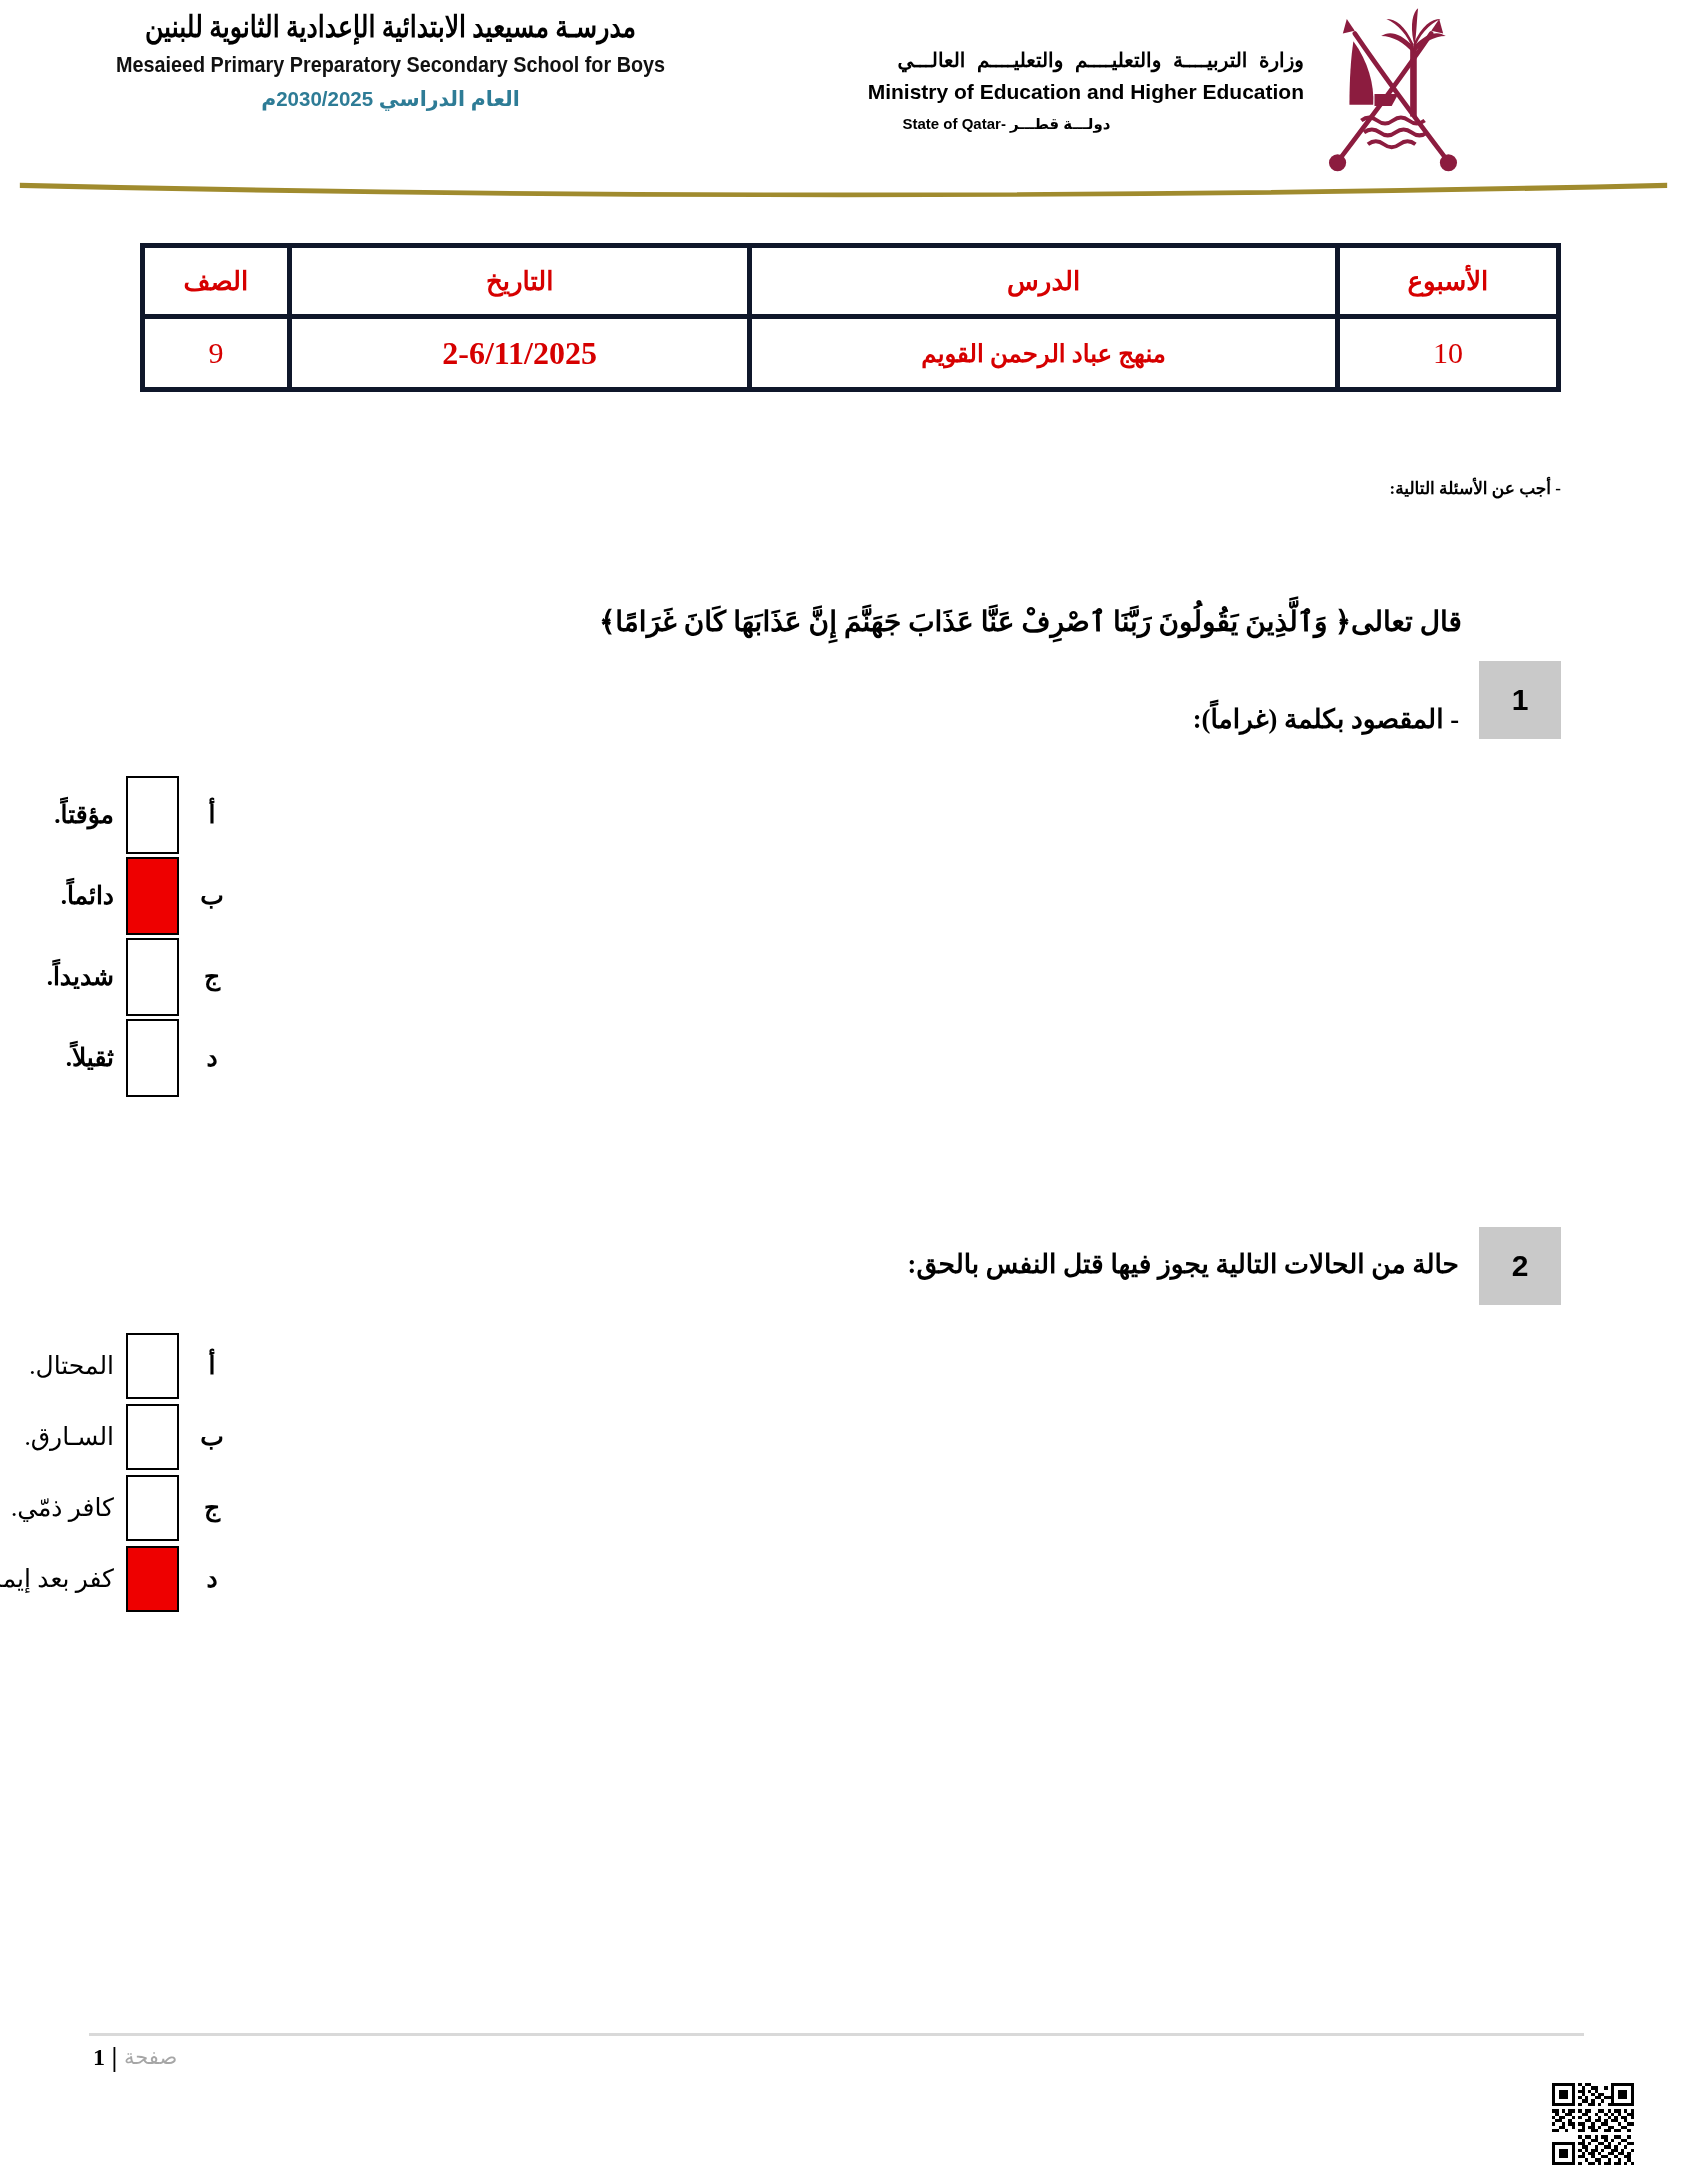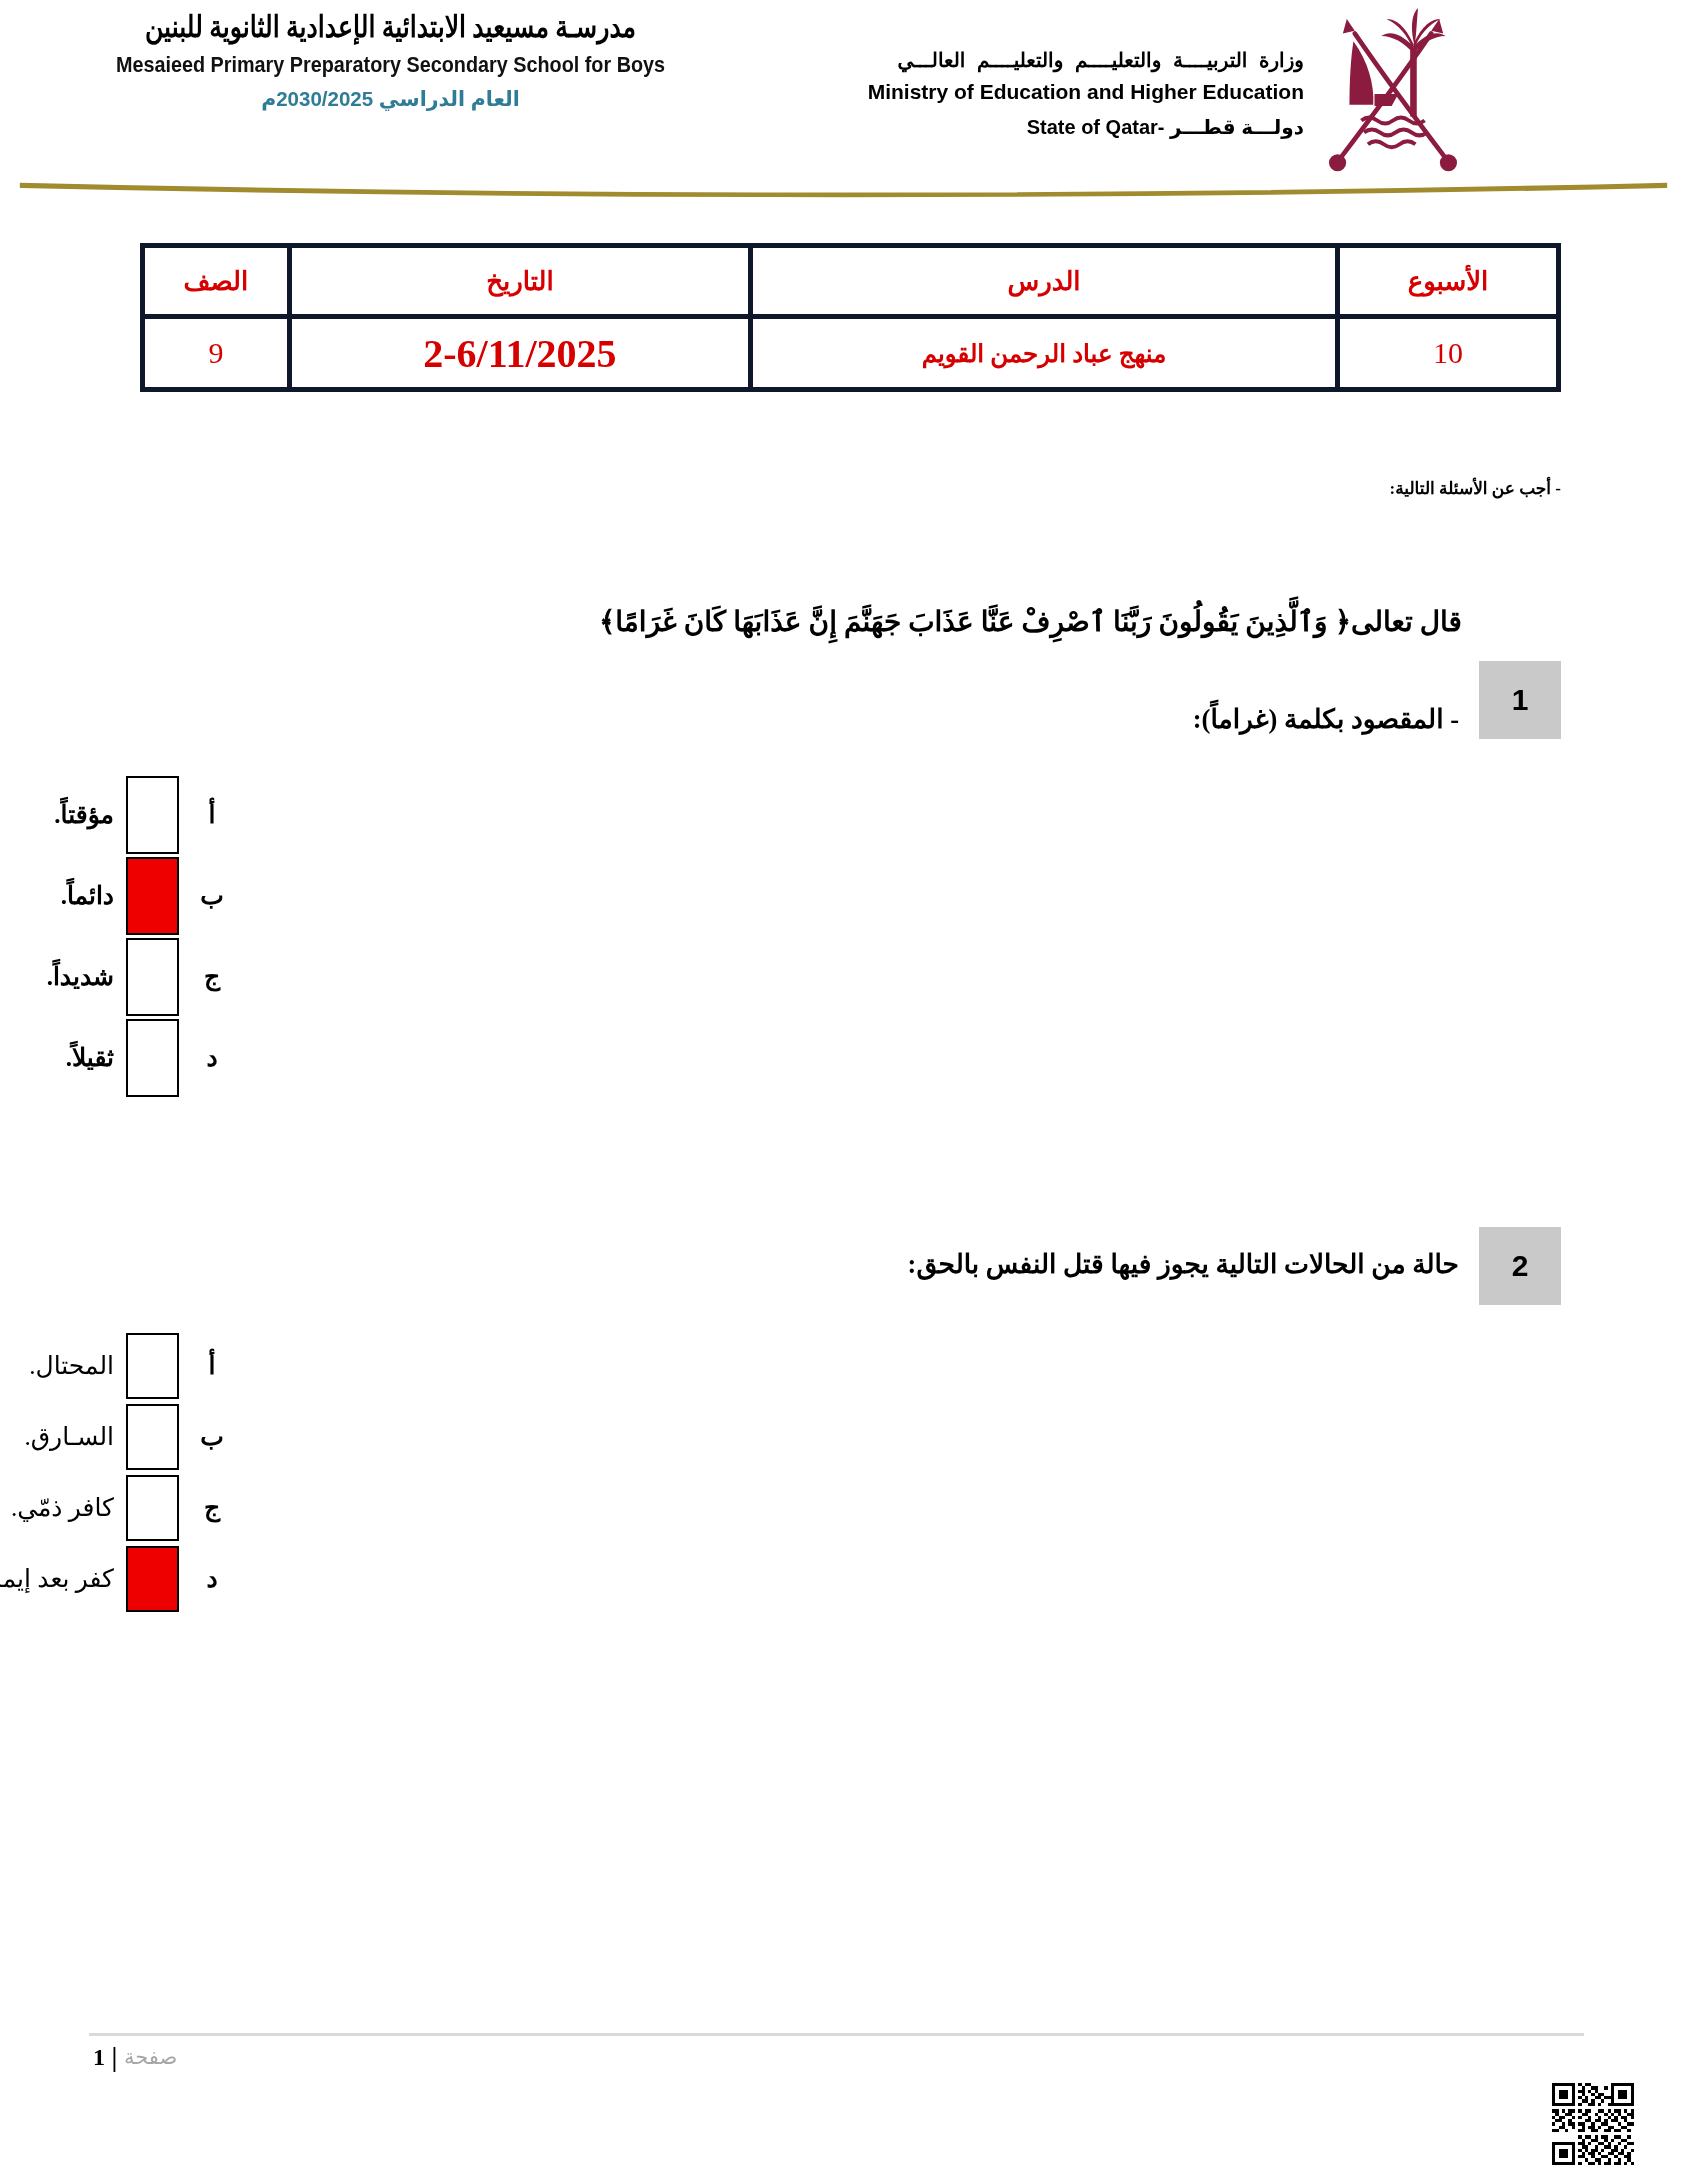--- a/index.html
+++ b/index.html
@@ -82,26 +82,26 @@
     font-size: 21px;
     font-weight: bold;
     color: #000000;
     margin-top: 8px;
     white-space: nowrap;
     direction: ltr;
     text-align: right;
   }
   .min-state {
     font-family: "Liberation Sans", "DejaVu Sans", sans-serif;
-    font-size: 20px;
+    font-size: 15px;
     font-weight: bold;
     color: #000000;
     margin-top: 10.6px;
     white-space: nowrap;
-    text-align: right;
+    text-align: center;
     direction: rtl;
   }
 
   .qatar-emblem {
     position: absolute;
     top: 6.6px;
     right: 36px;
     width: 146px;
     height: 165px;
   }
@@ -138,21 +138,21 @@
   }
   .info-table tr.body td {
     height: 66px;
     font-size: 30px;
   }
   .info-table tr.body td.lesson {
     font-size: 24.5px;
     font-weight: bold;
   }
   .info-table tr.body td.date {
-    font-size: 40px;
+    font-size: 32px;
     font-weight: bold;
     direction: ltr;
   }
   .col-week   { width: 218px; }
   .col-lesson { width: 595px; }
   .col-date   { width: 463px; }
   .col-grade  { width: 142px; }
 
   
   .instruction {

